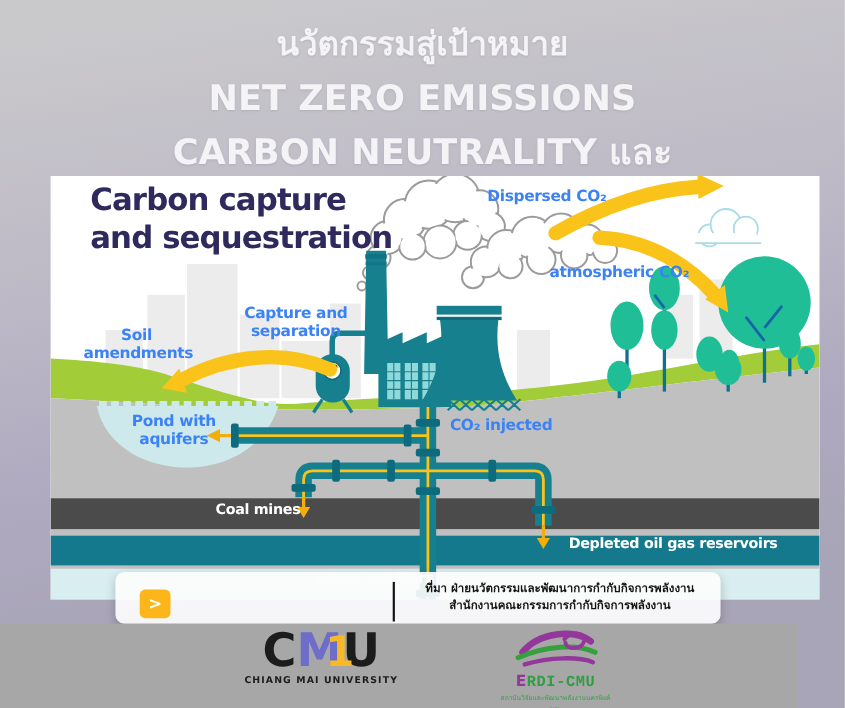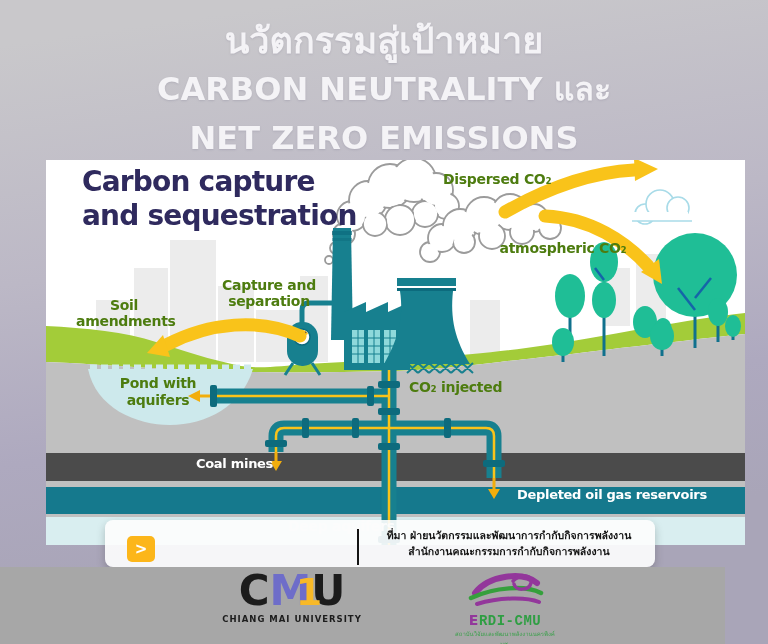--- a/index.html
+++ b/index.html
@@ -6,25 +6,25 @@
   body{
     width:768px;height:644px;overflow:hidden;position:relative;
     font-family:"DejaVu Sans","Liberation Sans",sans-serif;
     background:linear-gradient(172deg,#c9c8cb 6%,#bcb8c6 38%,#aea9bf 62%,#a9a5b8 80%);
   }
   #stage{position:absolute;left:0;top:0;width:768px;height:644px;}
   
   .header{position:absolute;left:0;top:16px;width:768px;text-align:center;color:#f4f3f6;
           font-weight:700;line-height:49px;letter-spacing:0;}
   .header .h-line{font-size:32px;text-shadow:0 1px 2px rgba(120,115,140,.25);}
-  .header .h-thai{font-size:36px;}
+  .header .h-thai{font-size:30px;}
   
   .panel{position:absolute;left:46px;top:160px;width:699px;height:385px;background:#ffffff;}
   .scene{position:absolute;left:46px;top:160px;width:699px;height:385px;}
-  .lbl{position:absolute;font-weight:700;color:#4d7c0f;letter-spacing:-0.3px;}
+  .lbl{position:absolute;font-weight:700;color:#3b82f6;letter-spacing:-0.3px;}
   .lbl.c{text-align:center;}
   .lbl .ln{display:block;}
   #ig-title{left:82px;top:165px;width:280px;font-size:28px;line-height:34px;letter-spacing:-0.8px;color:#2f2a5e;}
   #lbl-dispersed{left:443px;top:171px;font-size:14px;}
   #lbl-trees{left:488px;top:240px;width:150px;font-size:14px;line-height:16px;}
   #lbl-capture{left:213px;top:277px;width:112px;font-size:14px;line-height:16px;}
   #lbl-soil{left:76px;top:297px;width:96px;font-size:14px;line-height:16px;}
   #lbl-pond{left:110px;top:375px;width:96px;font-size:14px;line-height:17px;}
   #lbl-injected{left:409px;top:379px;width:130px;font-size:14px;line-height:17px;}
   #lbl-coal{left:196px;top:456px;font-size:13px;color:#ffffff;}
@@ -51,22 +51,22 @@
   .erdi-e{color:#93379b;} .erdi-rest{color:#2f9e43;font-family:Liberation Mono, monospace;}
   .erdi-sub{font-size:6px;color:#3aa04a;margin-top:1px;}
 </style>
 </head>
 <body>
 
 <div id="stage">
 
   <div class="header">
     <div class="h-line h-thai">นวัตกรรมสู่เป้าหมาย</div>
+    <div class="h-line">NET ZERO EMISSIONS</div>
     <div class="h-line">CARBON NEUTRALITY และ</div>
-    <div class="h-line">NET ZERO EMISSIONS</div>
   </div>
 
   <div class="panel"></div>
 
   <svg class="scene" viewBox="0 0 699 385">
 
     <g fill="#ececec">
       <rect x="50" y="140" width="34" height="62"></rect>
         <rect x="88" y="108" width="34" height="94"></rect>
       <rect x="124" y="80" width="46" height="122"></rect>

